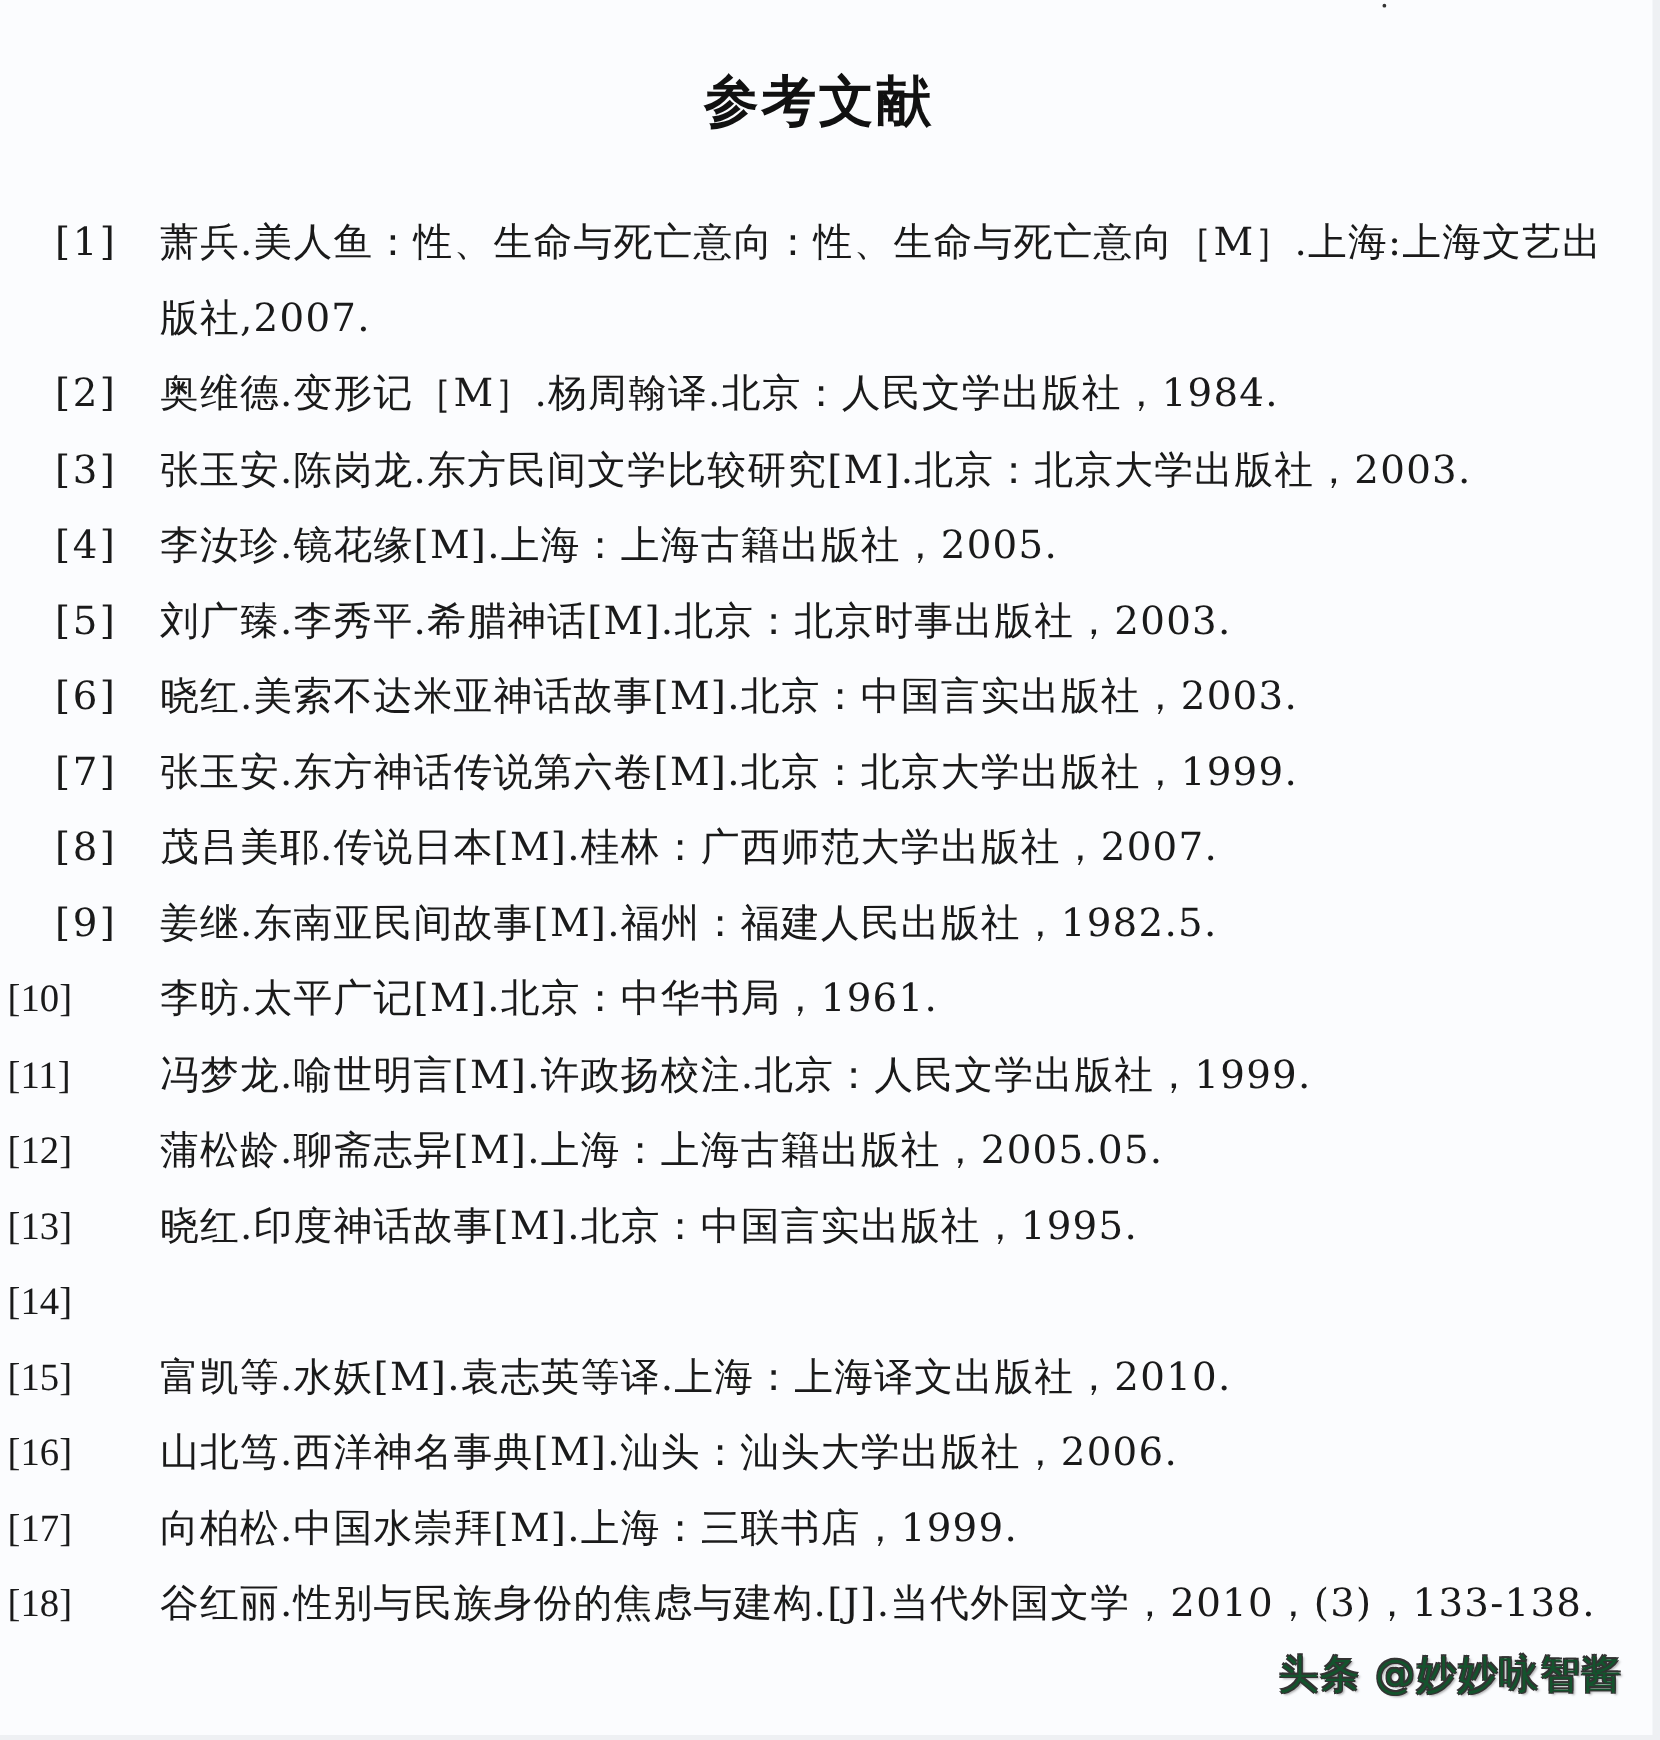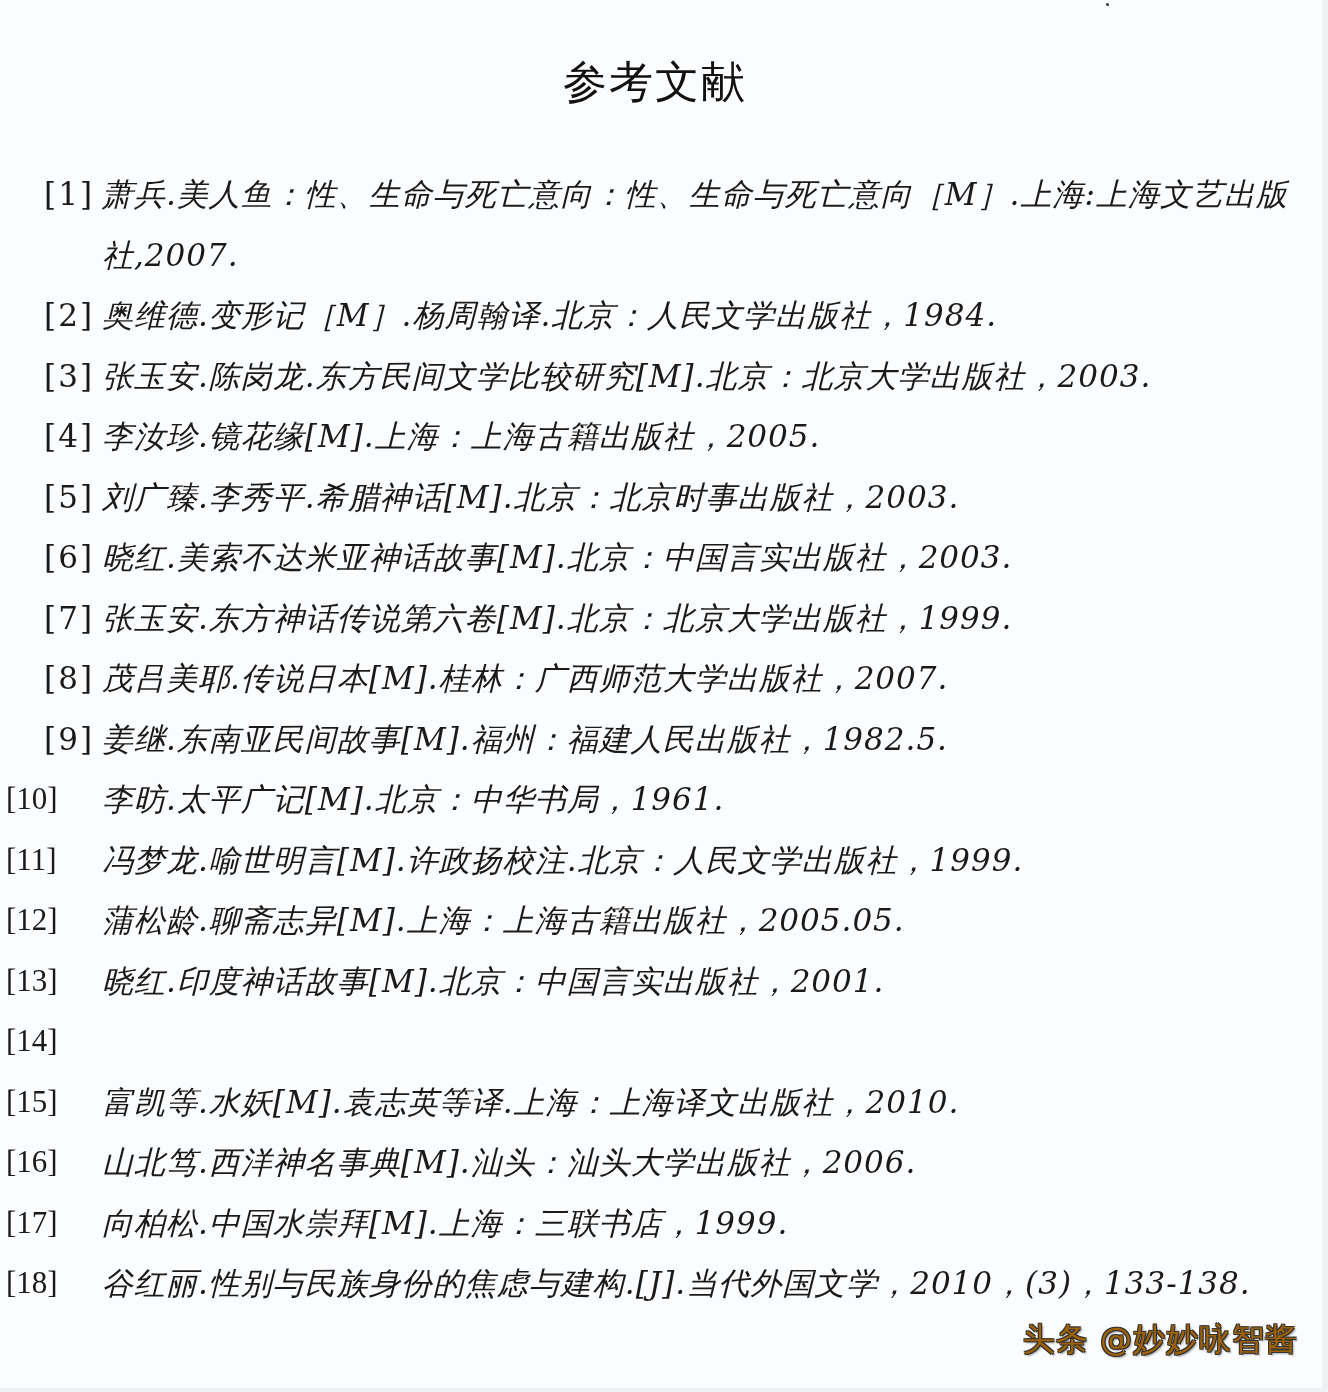--- a/index.html
+++ b/index.html
@@ -15,21 +15,21 @@
       font-family: "DejaVu Serif", "Liberation Serif", serif;
       color: #1a1a1a;
     }
     .page-title {
       position: absolute;
       top: 22px;
       left: 0;
       width: 1310px;
       text-align: center;
       font-family: "DejaVu Sans", "Liberation Sans", sans-serif;
-      font-weight: normal;
+      font-weight: bold;
       font-size: 44px;
       letter-spacing: 2px;
       color: #111;
       line-height: 62px;
     }
     .ref-list {
       position: absolute;
       top: 164px;
       left: 0;
       width: 1328px;
@@ -54,34 +54,33 @@
     }
     .ref.wide .ref-num {
       left: 6px;
       width: 70px;
       text-align: left;
       letter-spacing: 0;
       font-family: Liberation Serif, serif;
     }
     .ref-text {
       position: absolute;
-      left: 102px;
+      left: 128px;
       right: 30px;
       white-space: normal;
       letter-spacing: 1px;
       color: #1a1a1a;
-      font-style: italic;
     }
     .watermark {
       position: absolute;
       right: 30px;
       top: 1318px;
       font-family: "DejaVu Sans", "Liberation Sans", sans-serif;
       font-size: 32px;
-      color: #a16207;
+      color: #14532d;
       text-shadow:
         -1px -1px 0 #333, 1px -1px 0 #333,
         -1px 1px 0 #333, 1px 1px 0 #333,
         2px 2px 2px rgba(0,0,0,0.35);
       letter-spacing: 1px;
     }
     .speck {
       position: absolute;
       left: 1106px;
       top: 3px;
@@ -158,21 +157,21 @@
   <div class="ref wide">
     <span class="ref-num">[11]</span>
     <span class="ref-text">冯梦龙.喻世明言[M].许政扬校注.北京：人民文学出版社，1999.</span>
   </div>
   <div class="ref wide">
     <span class="ref-num">[12]</span>
     <span class="ref-text">蒲松龄.聊斋志异[M].上海：上海古籍出版社，2005.05.</span>
   </div>
   <div class="ref wide">
     <span class="ref-num">[13]</span>
-    <span class="ref-text">晓红.印度神话故事[M].北京：中国言实出版社，2001.</span>
+    <span class="ref-text">晓红.印度神话故事[M].北京：中国言实出版社，1995.</span>
   </div>
   <div class="ref wide">
     <span class="ref-num">[14]</span>
   </div>
   <div class="ref wide">
     <span class="ref-num">[15]</span>
     <span class="ref-text">富凯等.水妖[M].袁志英等译.上海：上海译文出版社，2010.</span>
   </div>
   <div class="ref wide">
     <span class="ref-num">[16]</span>

